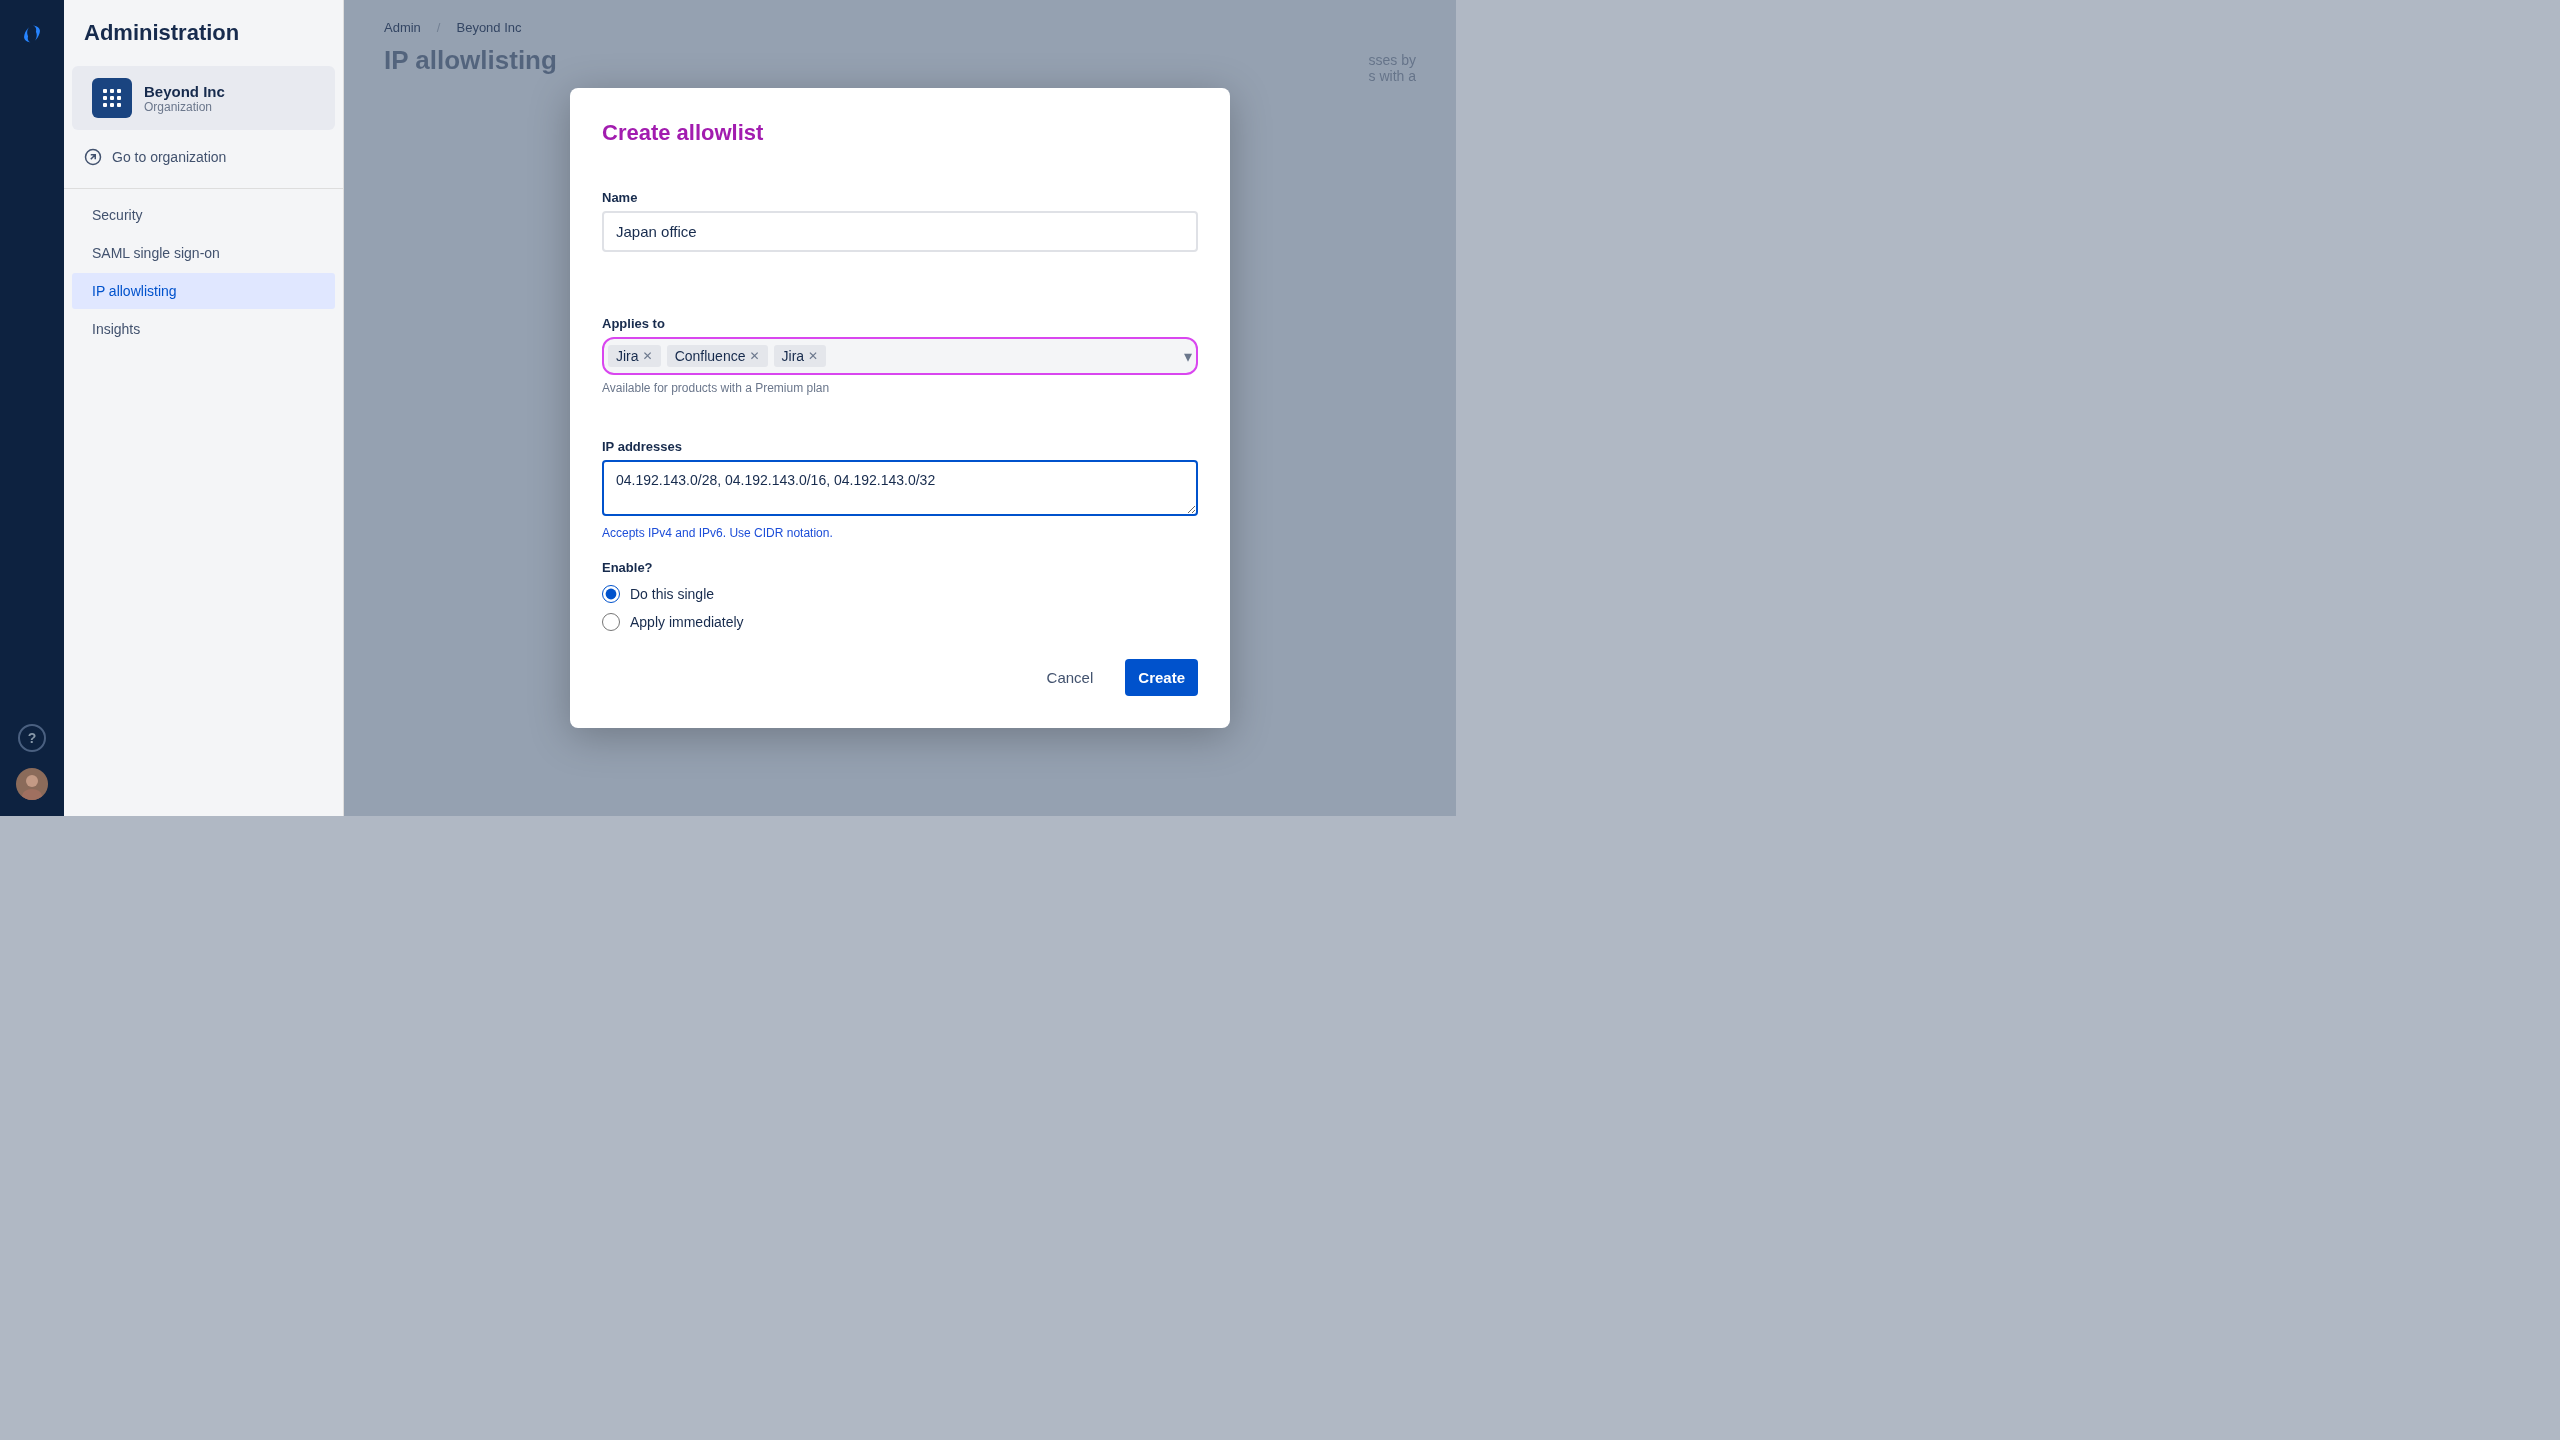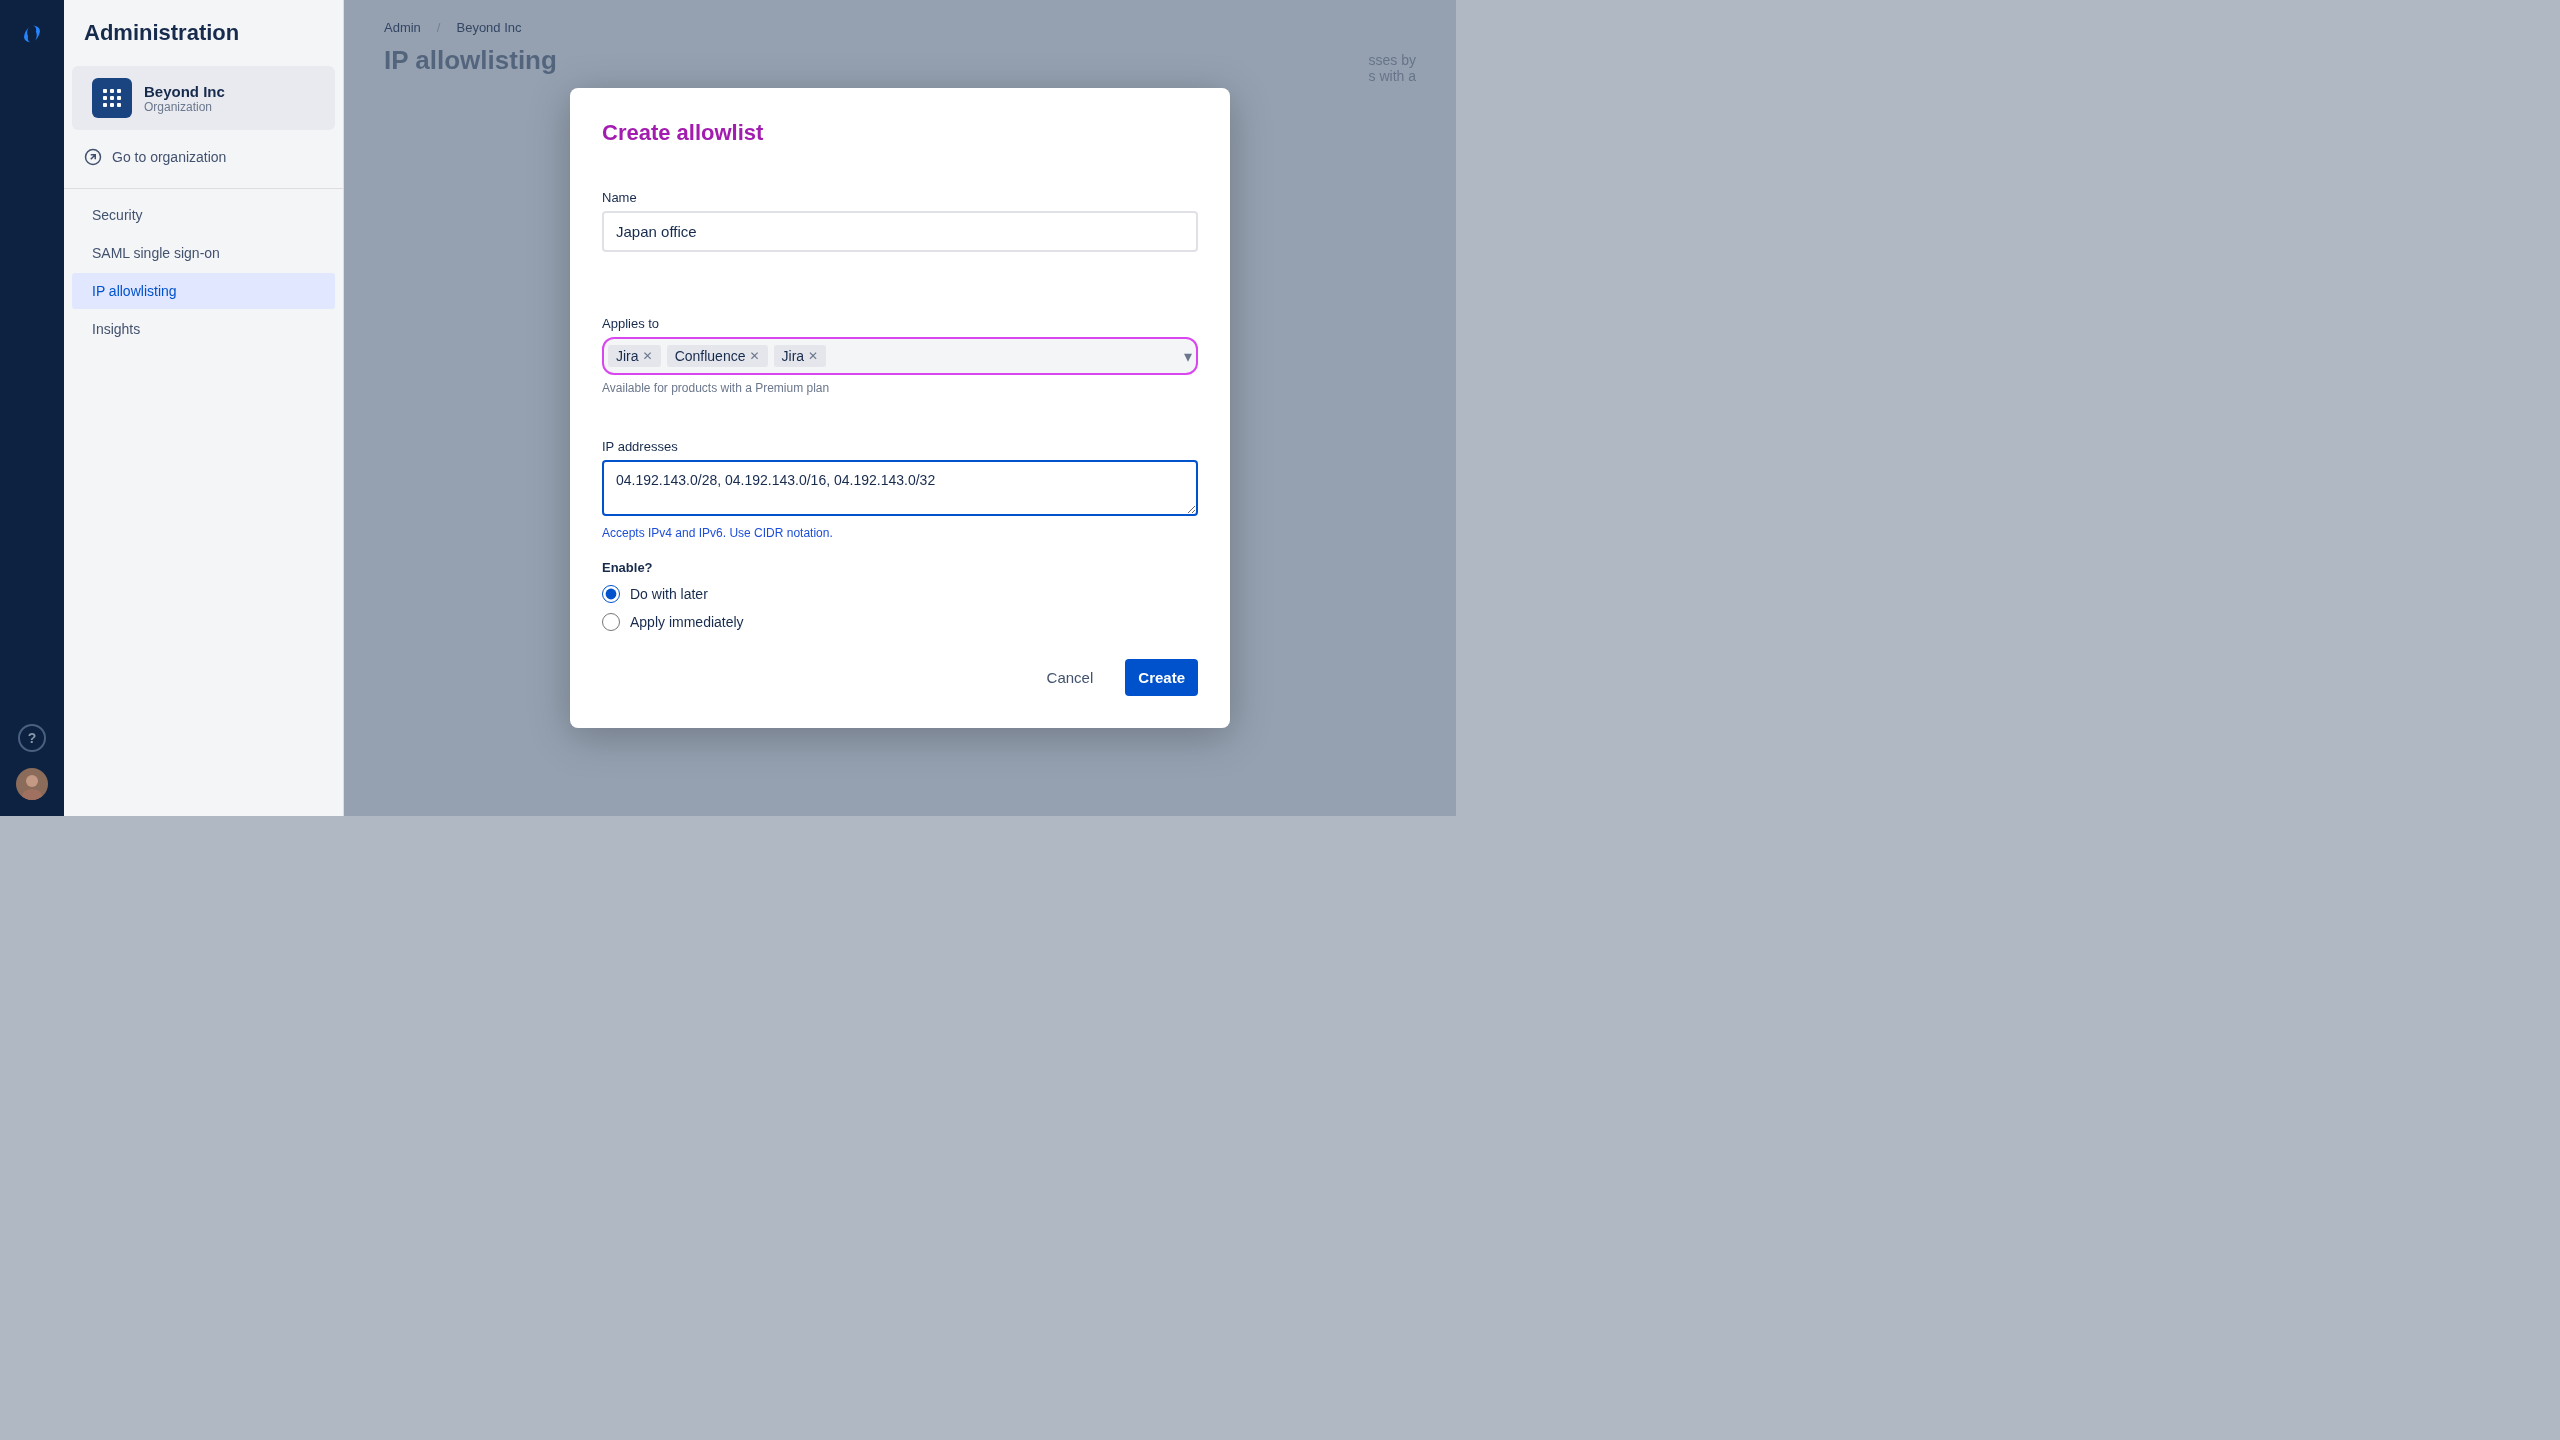--- a/index.html
+++ b/index.html
@@ -183,21 +183,21 @@
       box-shadow: 0 8px 40px rgba(0,0,0,0.25);
     }
     .modal-title {
       font-size: 22px;
       font-weight: 600;
       color: #a21caf;
       margin-bottom: 24px;
     }
     .form-label {
       font-size: 13px;
-      font-weight: 400;
+      font-weight: 700;
       color: #172b4d;
       margin-bottom: 6px;
       display: block;
       margin-top: 44px;
     }
     .form-input {
       width: 100%;
       padding: 10px 12px;
       border: 2px solid #dfe1e6;
       border-radius: 4px;
@@ -451,21 +451,21 @@
       <div class="form-group">
         <label class="form-label">IP addresses</label>
         <textarea class="ip-textarea" style="">04.192.143.0/28, 04.192.143.0/16, 04.192.143.0/32</textarea>
         <div class="ip-hint">Accepts IPv4 and IPv6. Use CIDR notation.</div>
       </div>
 
       <div class="enable-group">
         <span class="enable-label">Enable?</span>
         <label class="radio-option">
           <input type="radio" class="radio-input" name="enable" checked="" style="">
-          <span class="radio-label">Do with later</span>
+          <span class="radio-label">Do this single</span>
         </label>
         <label class="radio-option">
           <input type="radio" class="radio-input" name="enable" style="">
           <span class="radio-label">Apply immediately</span>
         </label>
       </div>
 
       <div class="modal-footer">
         <button class="btn-cancel">Cancel</button>
         <button class="btn-create">Create</button>

